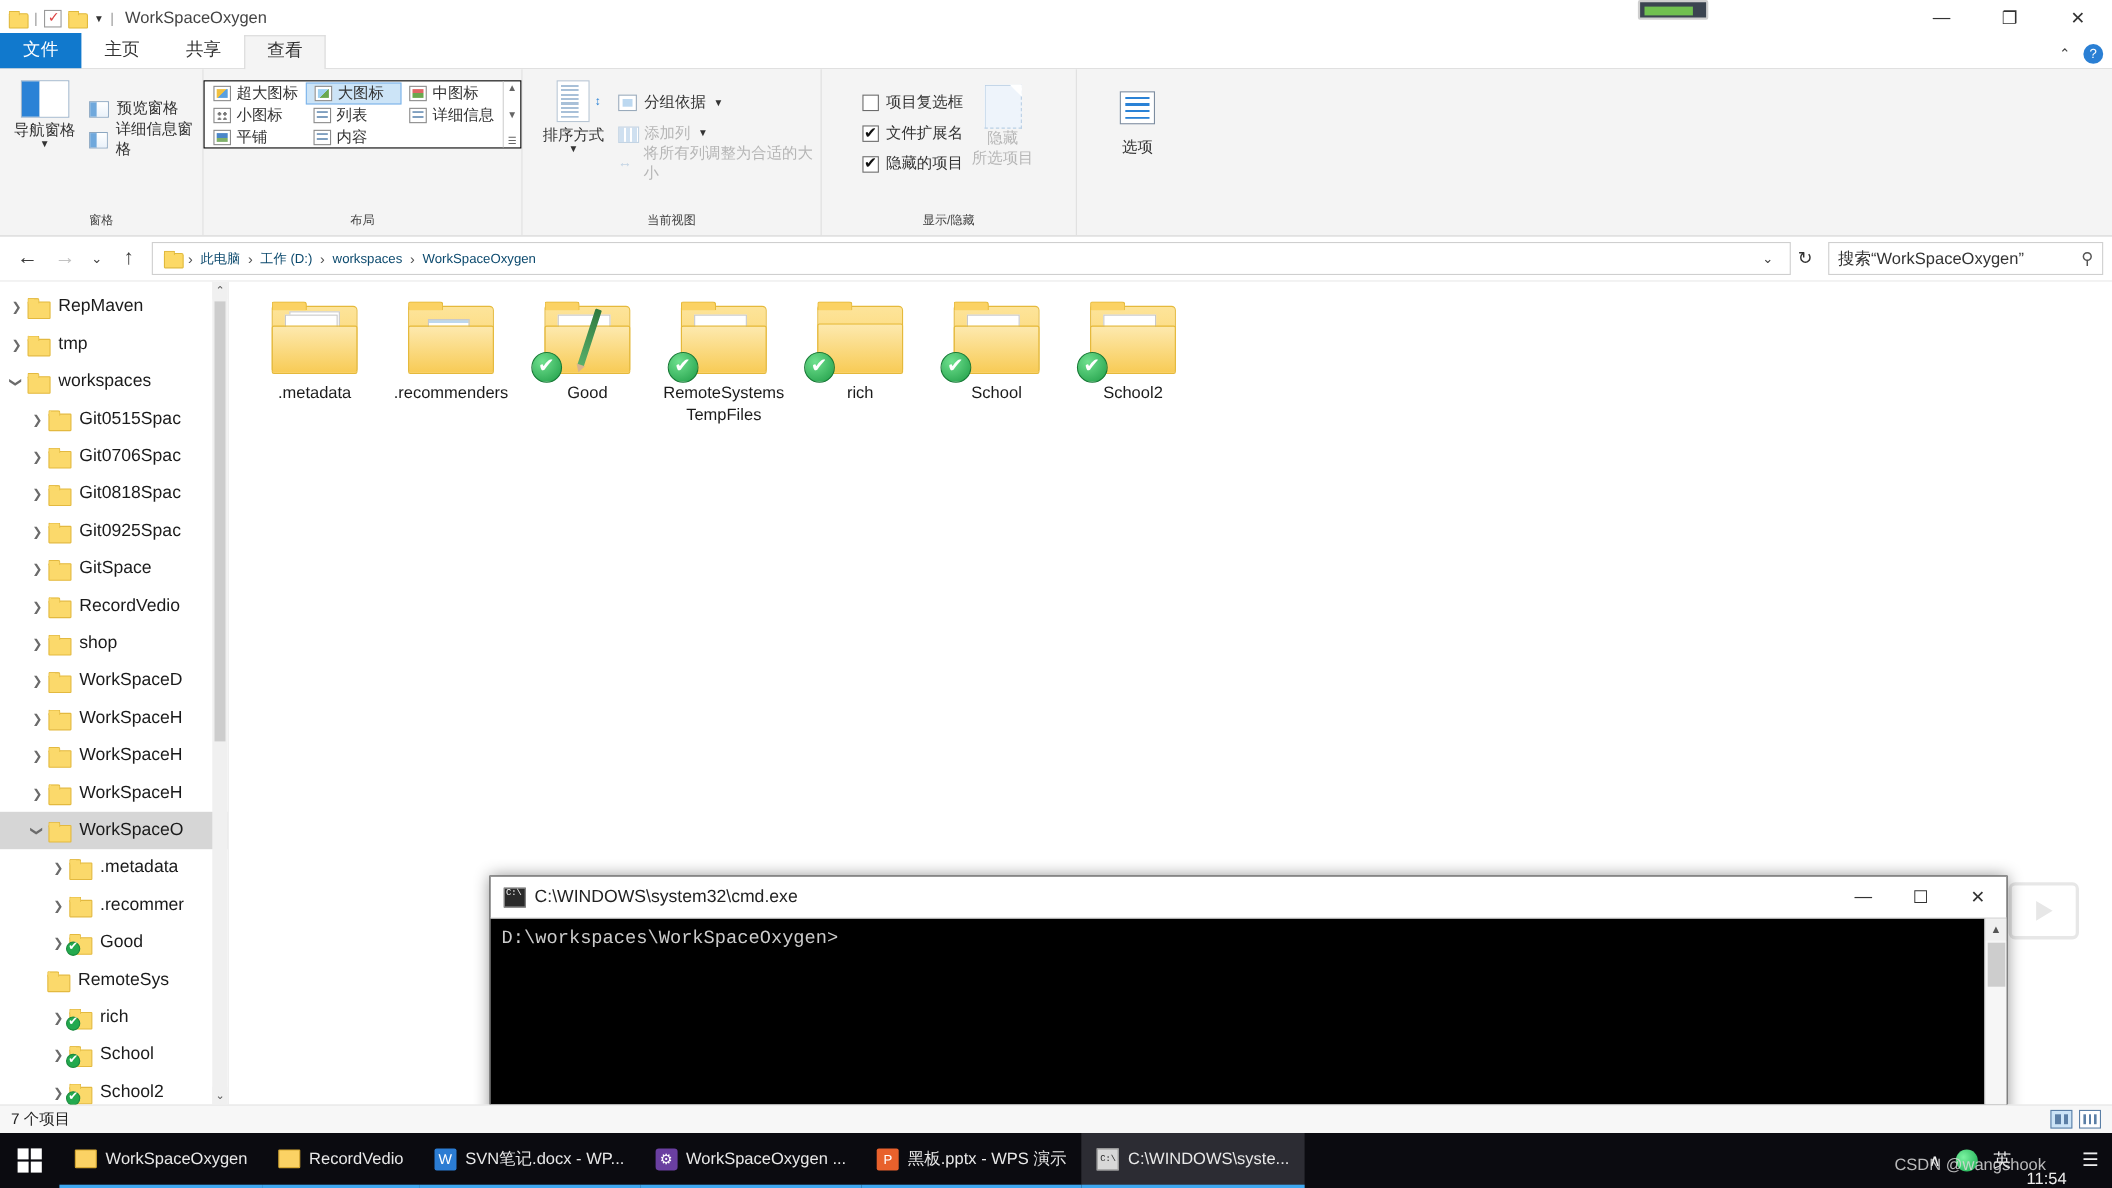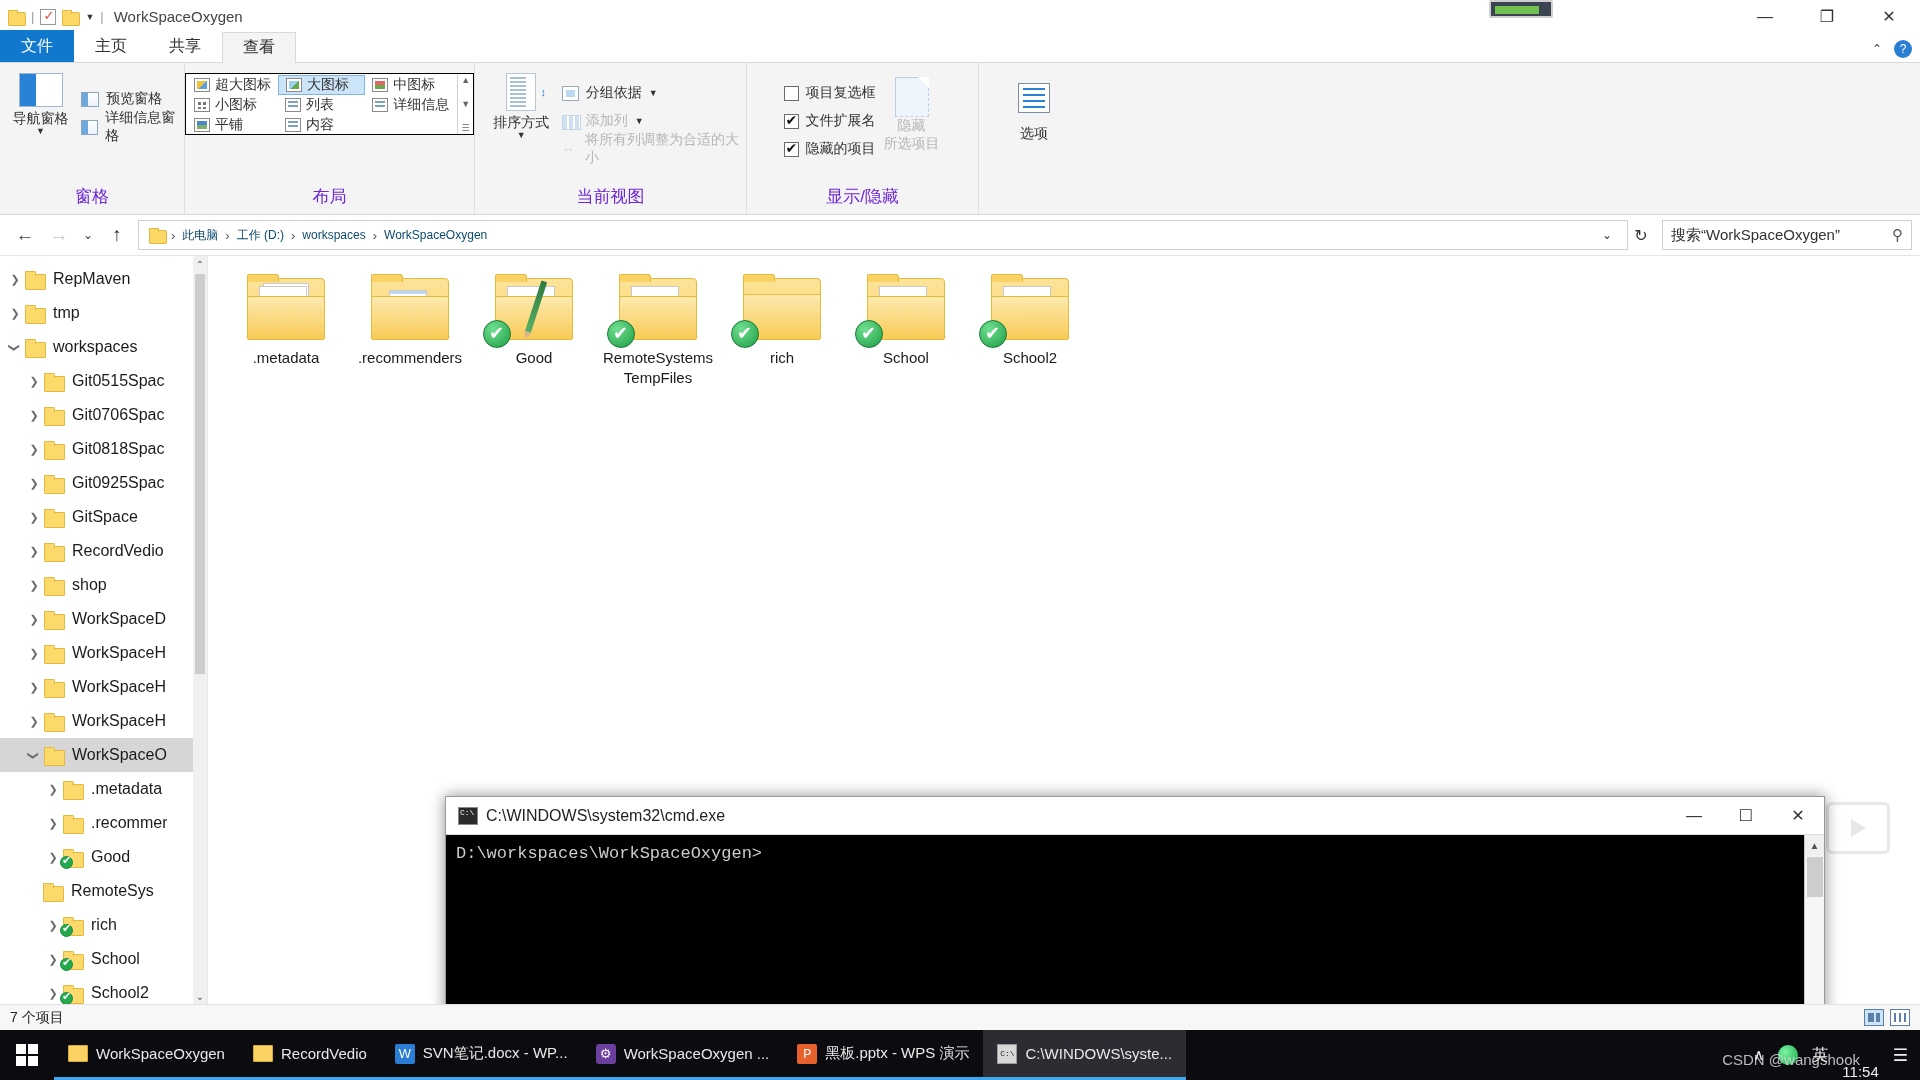--- a/index.html
+++ b/index.html
@@ -90,21 +90,21 @@
     background: #f4f4f4; border-bottom: 1px solid #d5d5d5;
     height: 152px; display: flex; position: relative; flex: 0 0 152px;
   }
   .rgroup {
     display: flex; flex-direction: column; align-items: center;
     border-right: 1px solid #dfdfdf; position: relative;
     padding-top: 8px;
   }
   .rgroup .gbody { display: flex; flex: 1; align-items: flex-start; }
   .glabel {
-    font-size: 17px; color: #6d28d9; padding-bottom: 6px; text-align: right;
+    font-size: 11px; color: #404040; padding-bottom: 6px; text-align: right;
   }
 
   .big-btn {
     display: flex; flex-direction: column; align-items: center; width: 86px; padding-top: 2px;
   }
   .nav-icon {
     width: 44px; height: 34px; border: 1px solid #9fb6cd; display: flex;
   }
   .nav-icon .l { width: 40%; background: #2a82d6; }
   .nav-icon .r { flex: 1; background: #fff; }

